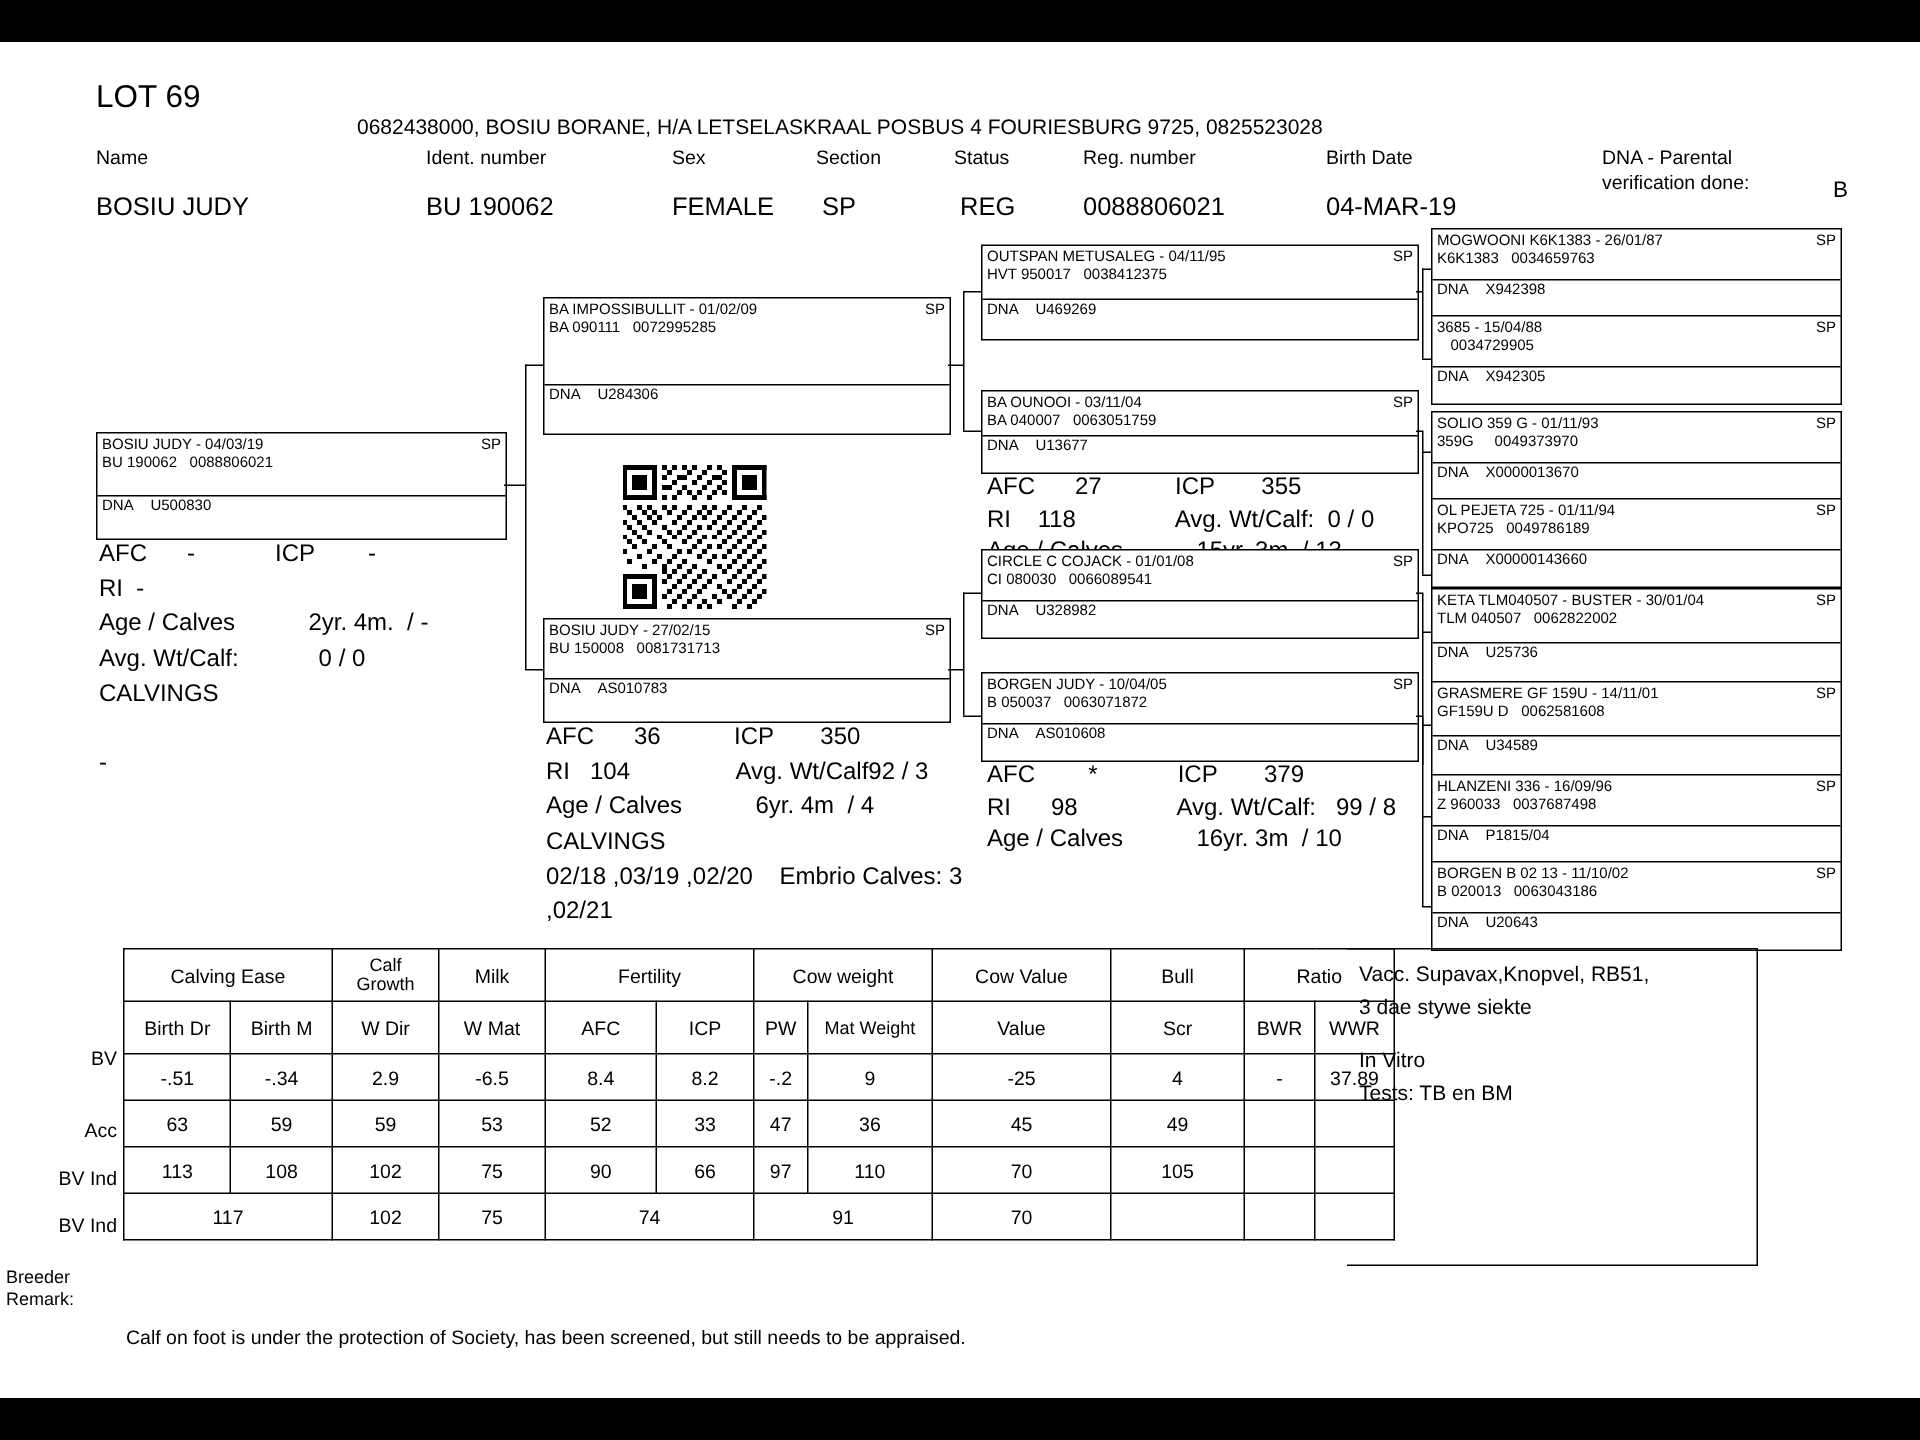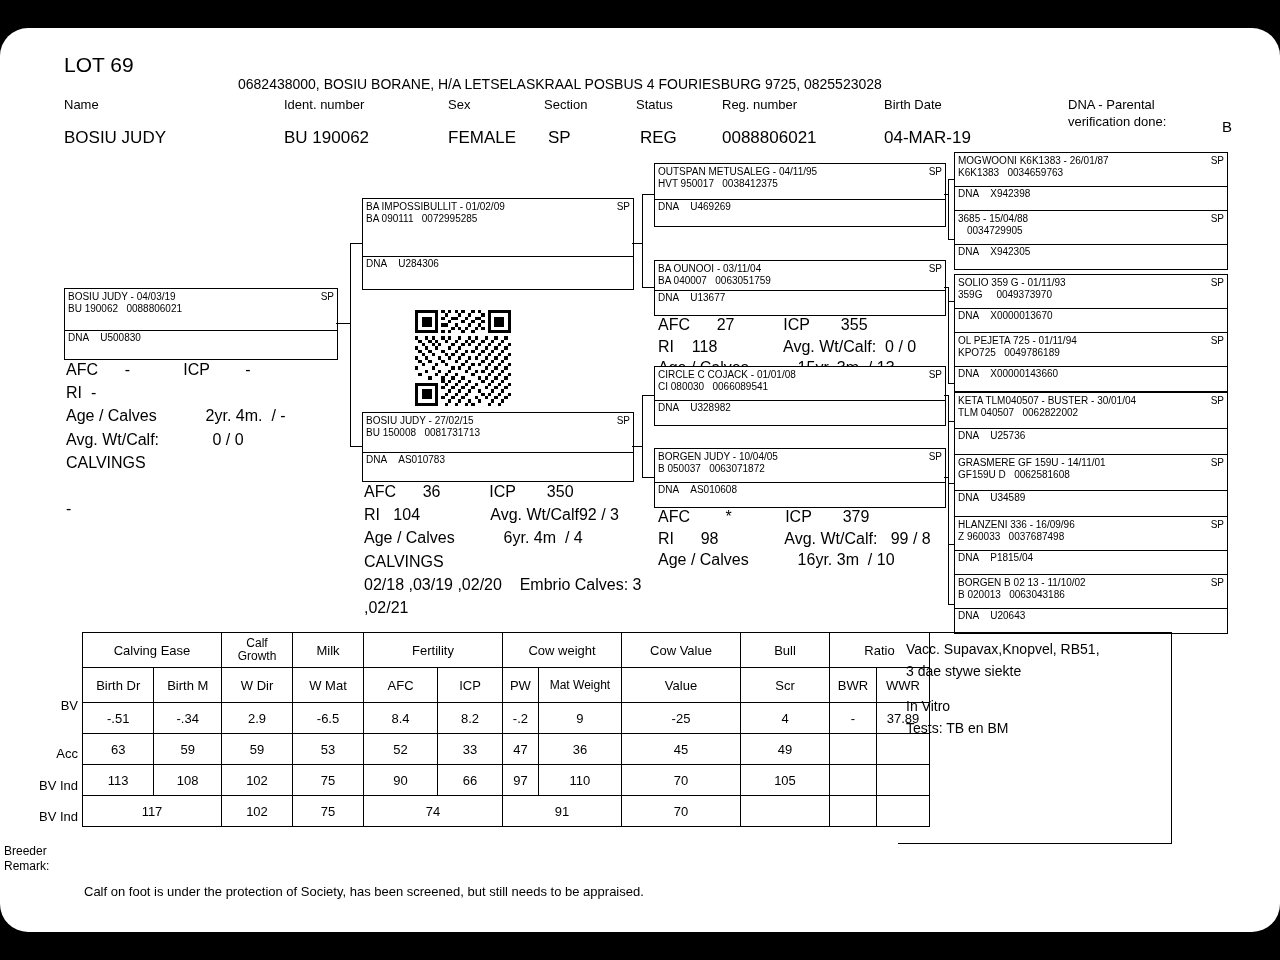--- a/index.html
+++ b/index.html
@@ -2,21 +2,21 @@
 <html><head>
 <meta charset="utf-8">
 <style>
   html,body{margin:0;padding:0;}
   body{
     width:1280px;height:960px;background:#000;
     font-family:"Liberation Sans", sans-serif;
     overflow:hidden;
   }
   .page{
-    position:absolute;left:0;top:28px;width:1280px;height:904px;background:#fff;border-radius:28px;
+    position:absolute;left:0;top:28px;width:1280px;height:904px;background:#fff;
   }
   .box{
     position:absolute;border:1px solid #000;background:#fff;
     font-size:10px;line-height:1.15;
   }
   .box .hdr{padding:2px 3px 0 3px;white-space:nowrap;}
   .box .sp{float:right;}
   .box .row{padding:0 3px;white-space:nowrap;}
   .box .dnaline{border-top:1px solid #000;margin-top:2px;padding:1px 3px 2px 3px;white-space:nowrap;}
 

